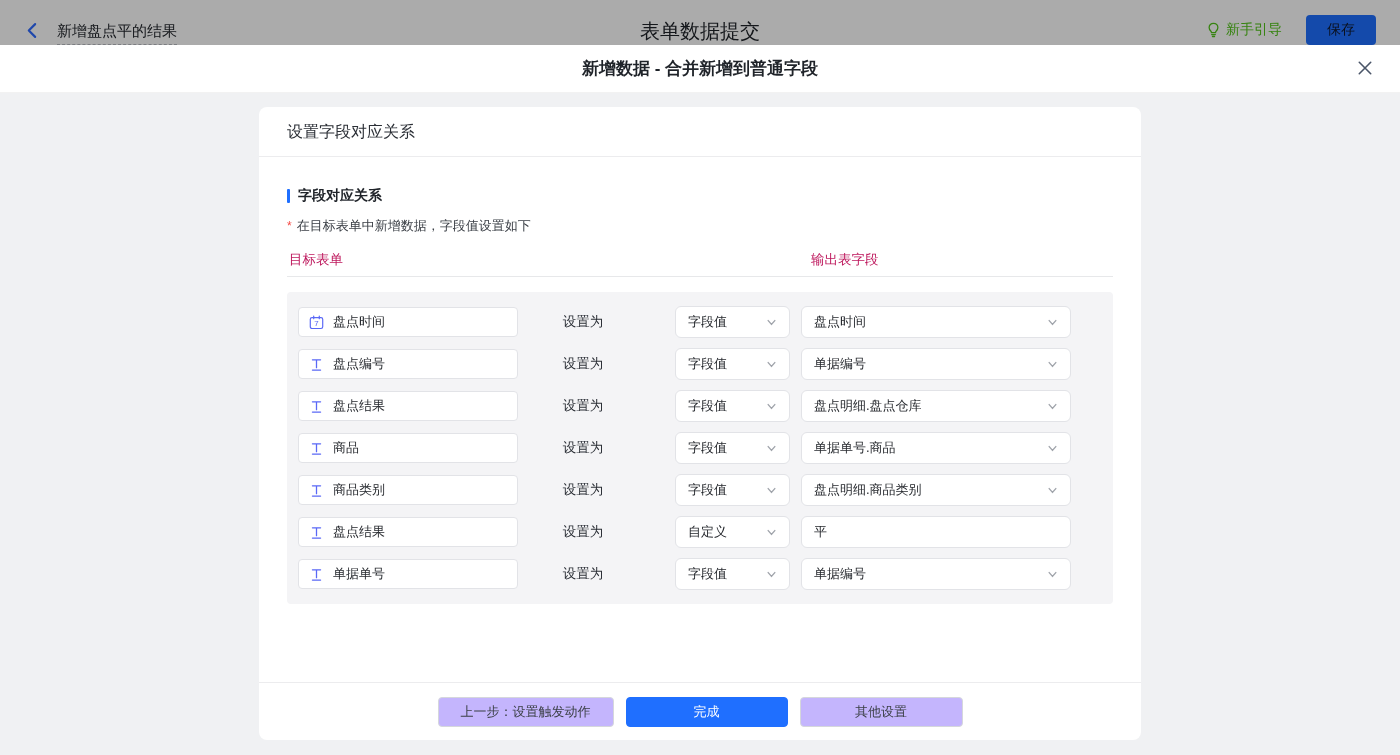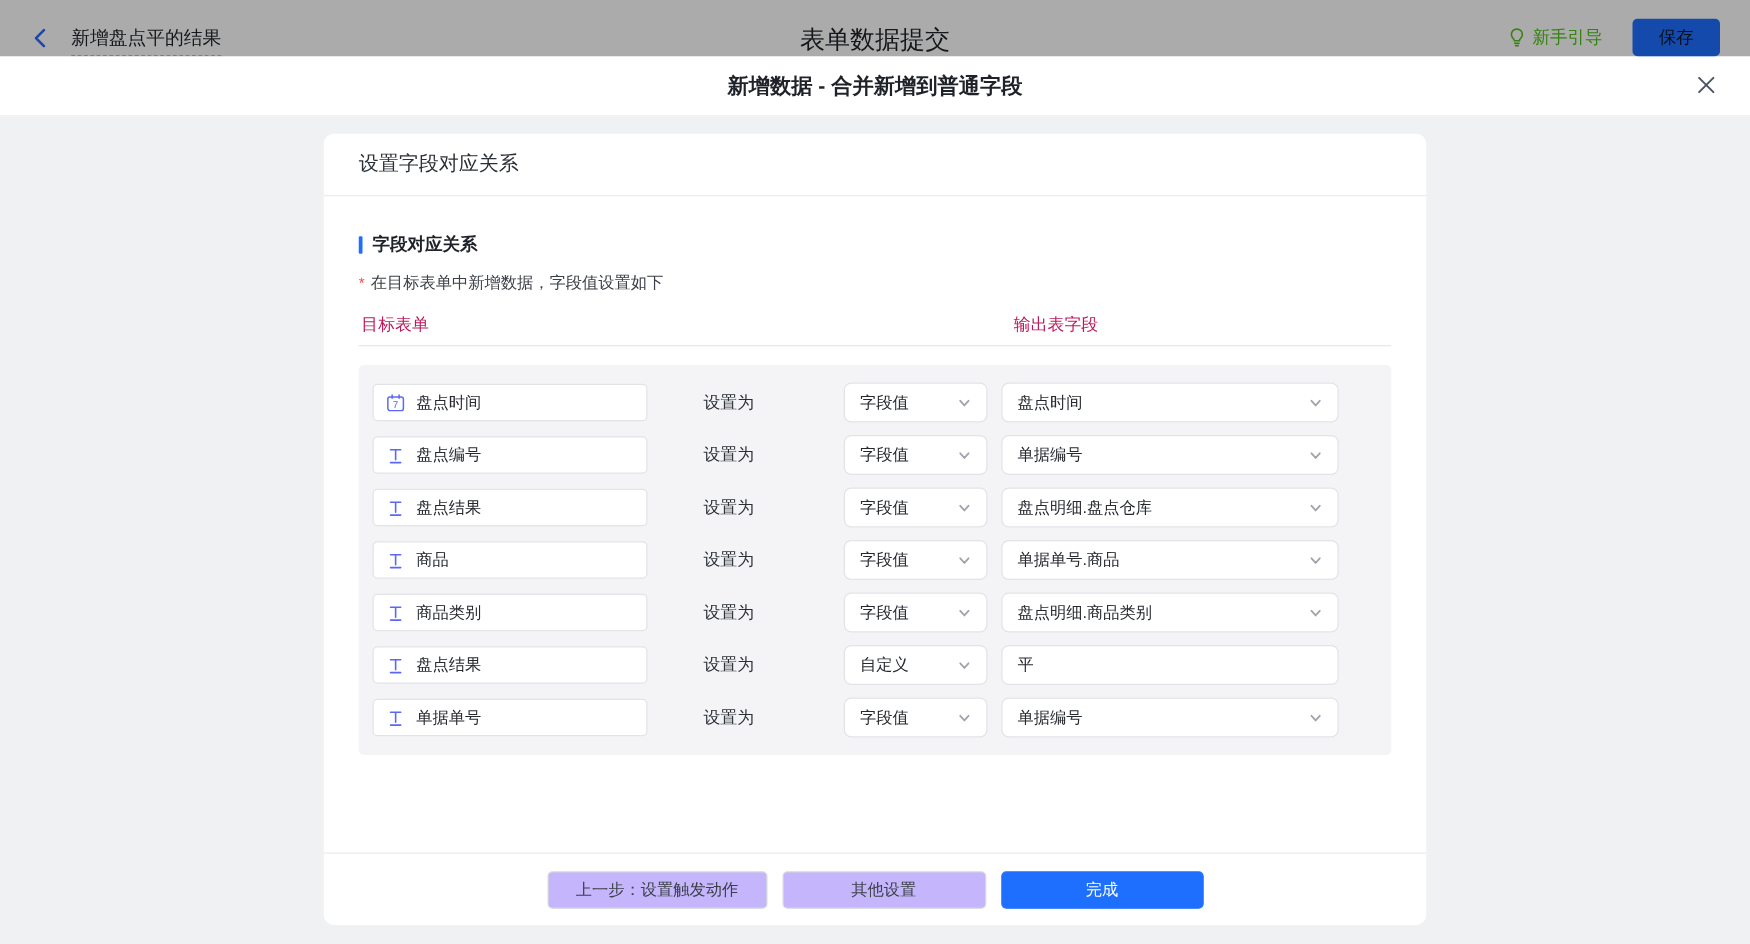--- a/index.html
+++ b/index.html
@@ -272,17 +272,17 @@
               <svg class="chev" width="11" height="11" viewBox="0 0 10 10">
                 <path d="M2 3.3 L5 6.7 L8 3.3" stroke="#a0a4ab" stroke-width="1.3" fill="none" stroke-linecap="round" stroke-linejoin="round"></path>
               </svg>
             </div>
           </div>
         </div>
     </div>
 
     <div class="card-footer">
       <button class="btn">上一步：设置触发动作</button>
+      <button class="btn btn-primary">完成</button>
       <button class="btn btn-other">其他设置</button>
-      <button class="btn btn-primary">完成</button>
     </div>
   </div>
 </div>
 
 </body></html>

